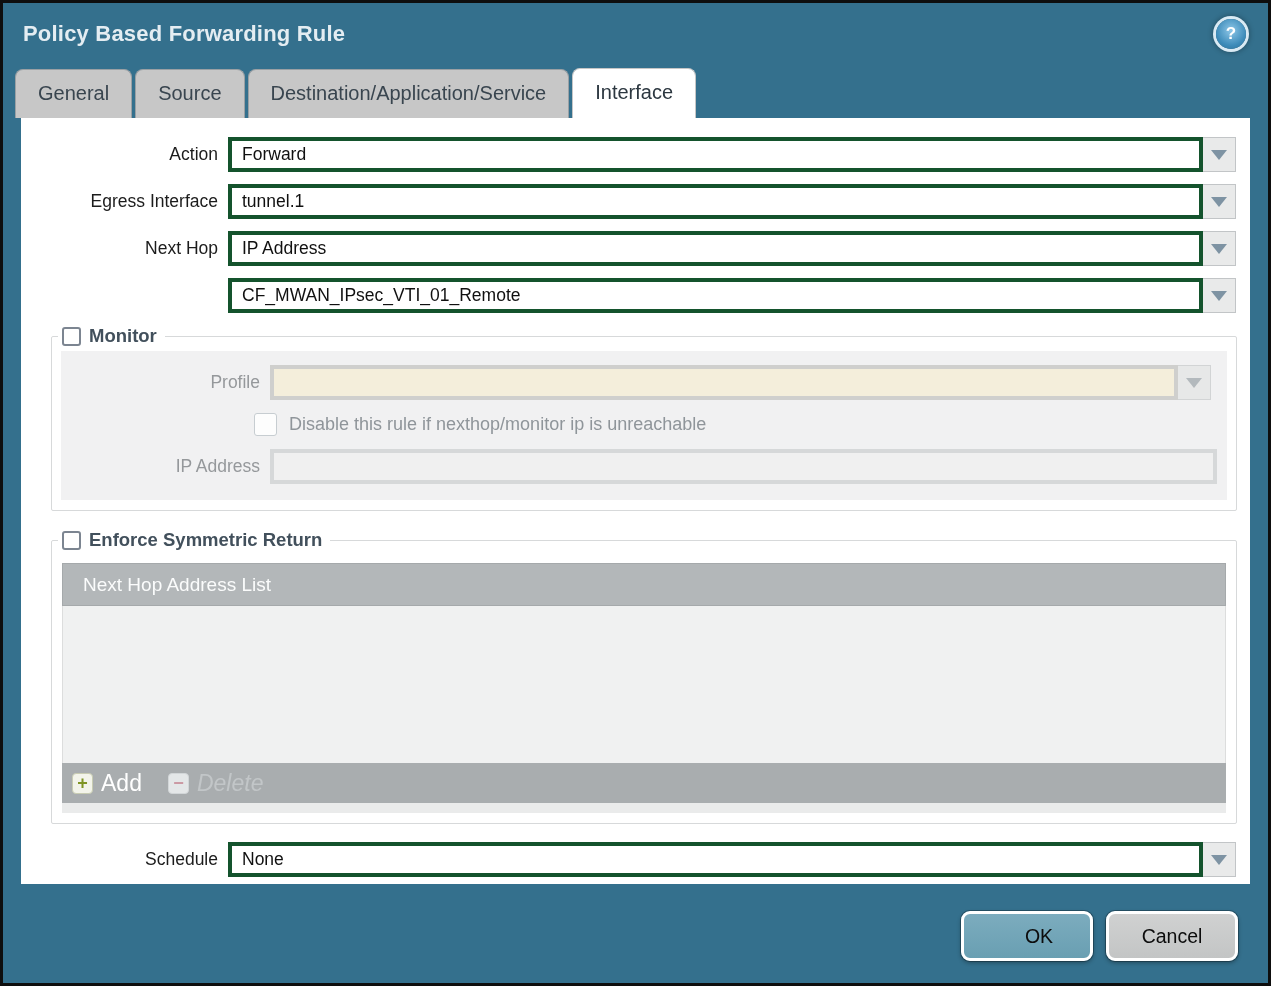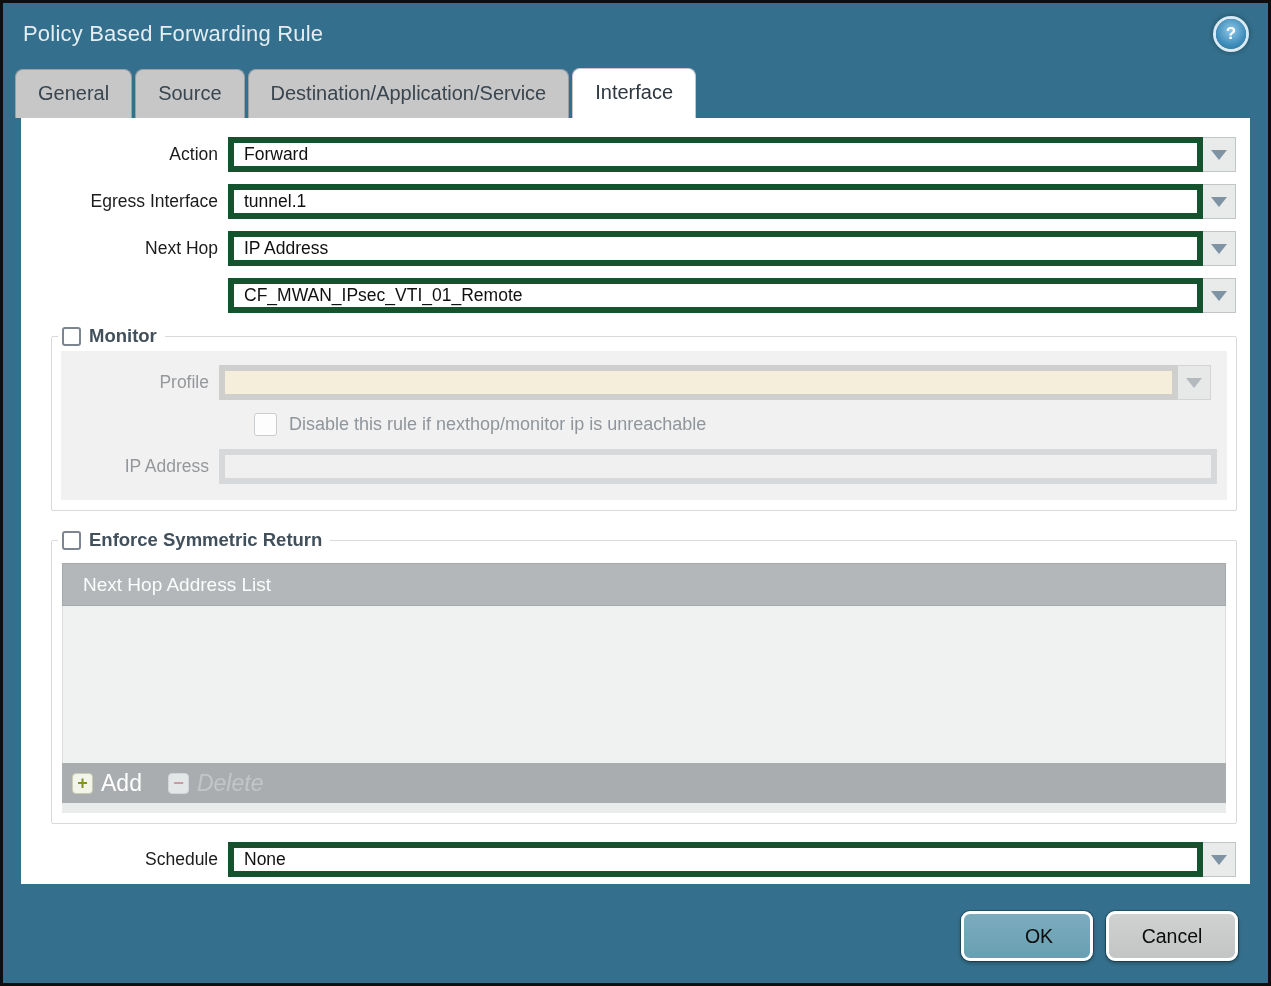--- a/index.html
+++ b/index.html
@@ -4,21 +4,21 @@
 <style>
   * { margin:0; padding:0; box-sizing:border-box; }
   html,body { background:#555; font-family:"Liberation Sans", sans-serif; }
   .dialog {
     position:relative; width:1271px; height:986px;
     background:#34708d; border:3px solid #0e0e0e;
     overflow:hidden;
   }
   
   .titlebar { height:61px; display:flex; align-items:center; justify-content:space-between; padding:0 16px 0 20px; }
-  .title { color:#e4edf2; font-size:22px; letter-spacing:0.2px; }
+  .title { color:#e4edf2; font-size:22px; letter-spacing:0.2px;font-weight:bold; }
   .help {
     width:30px; height:30px; border-radius:50%;
     background:radial-gradient(circle at 50% 38%, #8ec7e8 0%, #3e8cba 62%, #2a6e96 100%);
     box-shadow:0 0 0 3px #d9eaf4, 0 0 5px 4px rgba(0,0,0,0.25);
     display:flex; align-items:center; justify-content:center;
     color:#fff; font-weight:bold; font-size:17px; cursor:pointer; margin-right:6px;
   }
   
   .tabs { display:flex; align-items:flex-end; padding-left:12px; height:54px; gap:3px; }
   .tab {
@@ -28,21 +28,21 @@
   }
   .tab.active { background:#ffffff; color:#2c3740; border-color:#c6c6c6; padding-bottom:14px; }
   
   .panel {
     margin:0 18px; background:#ffffff; height:766px; padding-top:19px; overflow:hidden;
   }
   .row { display:flex; align-items:center; margin-bottom:12px; }
   .lbl { width:207px; text-align:right; padding-right:10px; font-size:17.5px; color:#1c1c1c; flex:none; }
   .ctl { flex:1; display:flex; margin-right:14px; }
   input.txt {
-    flex:1; height:35px; border:6px solid #14532d; background:#fff;
+    flex:1; height:35px; border:4px solid #14532d; background:#fff;
     font-size:17.5px; padding:0 10px; color:#101010; min-width:0;
     font-family:"Liberation Sans", sans-serif; outline:none;
   }
   .ddbtn {
     width:33px; height:35px; background:#e9eaea; border:1px solid #c2c5c7; border-left:none;
     display:flex; align-items:center; justify-content:center; cursor:pointer; flex:none;
   }
   .arrow { width:0; height:0; border-left:8px solid transparent; border-right:8px solid transparent; border-top:10px solid #7e93a3; }
   .arrow.dis { border-top-color:#b3b9bd; }
   
@@ -50,21 +50,21 @@
     border:1px solid #d7d9da; margin:6px 13px 0 30px; border-radius:2px; padding:0 0 10px 0;
   }
   fieldset.group legend { margin-left:6px; padding:0 8px 0 4px; display:flex; align-items:center; gap:8px; }
   .chk {
     width:19px; height:19px; border:2px solid #7c8591; border-radius:3px; background:#fff;
     display:inline-block; cursor:pointer; flex:none;
   }
   .chk.dis { width:23px; height:23px; border:1px solid #c7cdd1; background:#fdfdfd; cursor:default; }
   .legend-lbl { font-size:18.5px; font-weight:bold; color:#42505c; }
   .group-body { background:#f1f1f2; margin:4px 9px 0 9px; padding:14px 0 16px 0; }
-  .lbl2 { width:158px; text-align:right; padding-right:10px; font-size:17.5px; color:#95989b; flex:none; }
+  .lbl2 { width:209px; text-align:right; padding-right:10px; font-size:17.5px; color:#95989b; flex:none; }
   .ctl2 { flex:1; display:flex; margin-right:16px; }
   input.txt.beige { background:#f4eedb; border-color:#cfcfcd; }
   input.txt.disfld { background:#f0f0f0; border-color:#d6d8d9; }
   .ddbtn.dis { background:#e7e8e8; border-color:#d2d4d5; cursor:default; }
   .chkrow { display:flex; align-items:center; gap:12px; margin:13px 0 13px 193px; }
   .chkrow-lbl { font-size:18px; color:#8f959a; }
   
   .tbl { margin:12px 10px 0 10px; }
   .tbl-header { background:#b3b7b9; border:1px solid #a5a9ab; height:43px; display:flex; align-items:center; padding:0 20px; color:#fbfcfc; font-size:19px; }
   .tbl-body { background:#f0f1f1; height:157px; border-left:1px solid #dcdddd; border-right:1px solid #dcdddd; }

